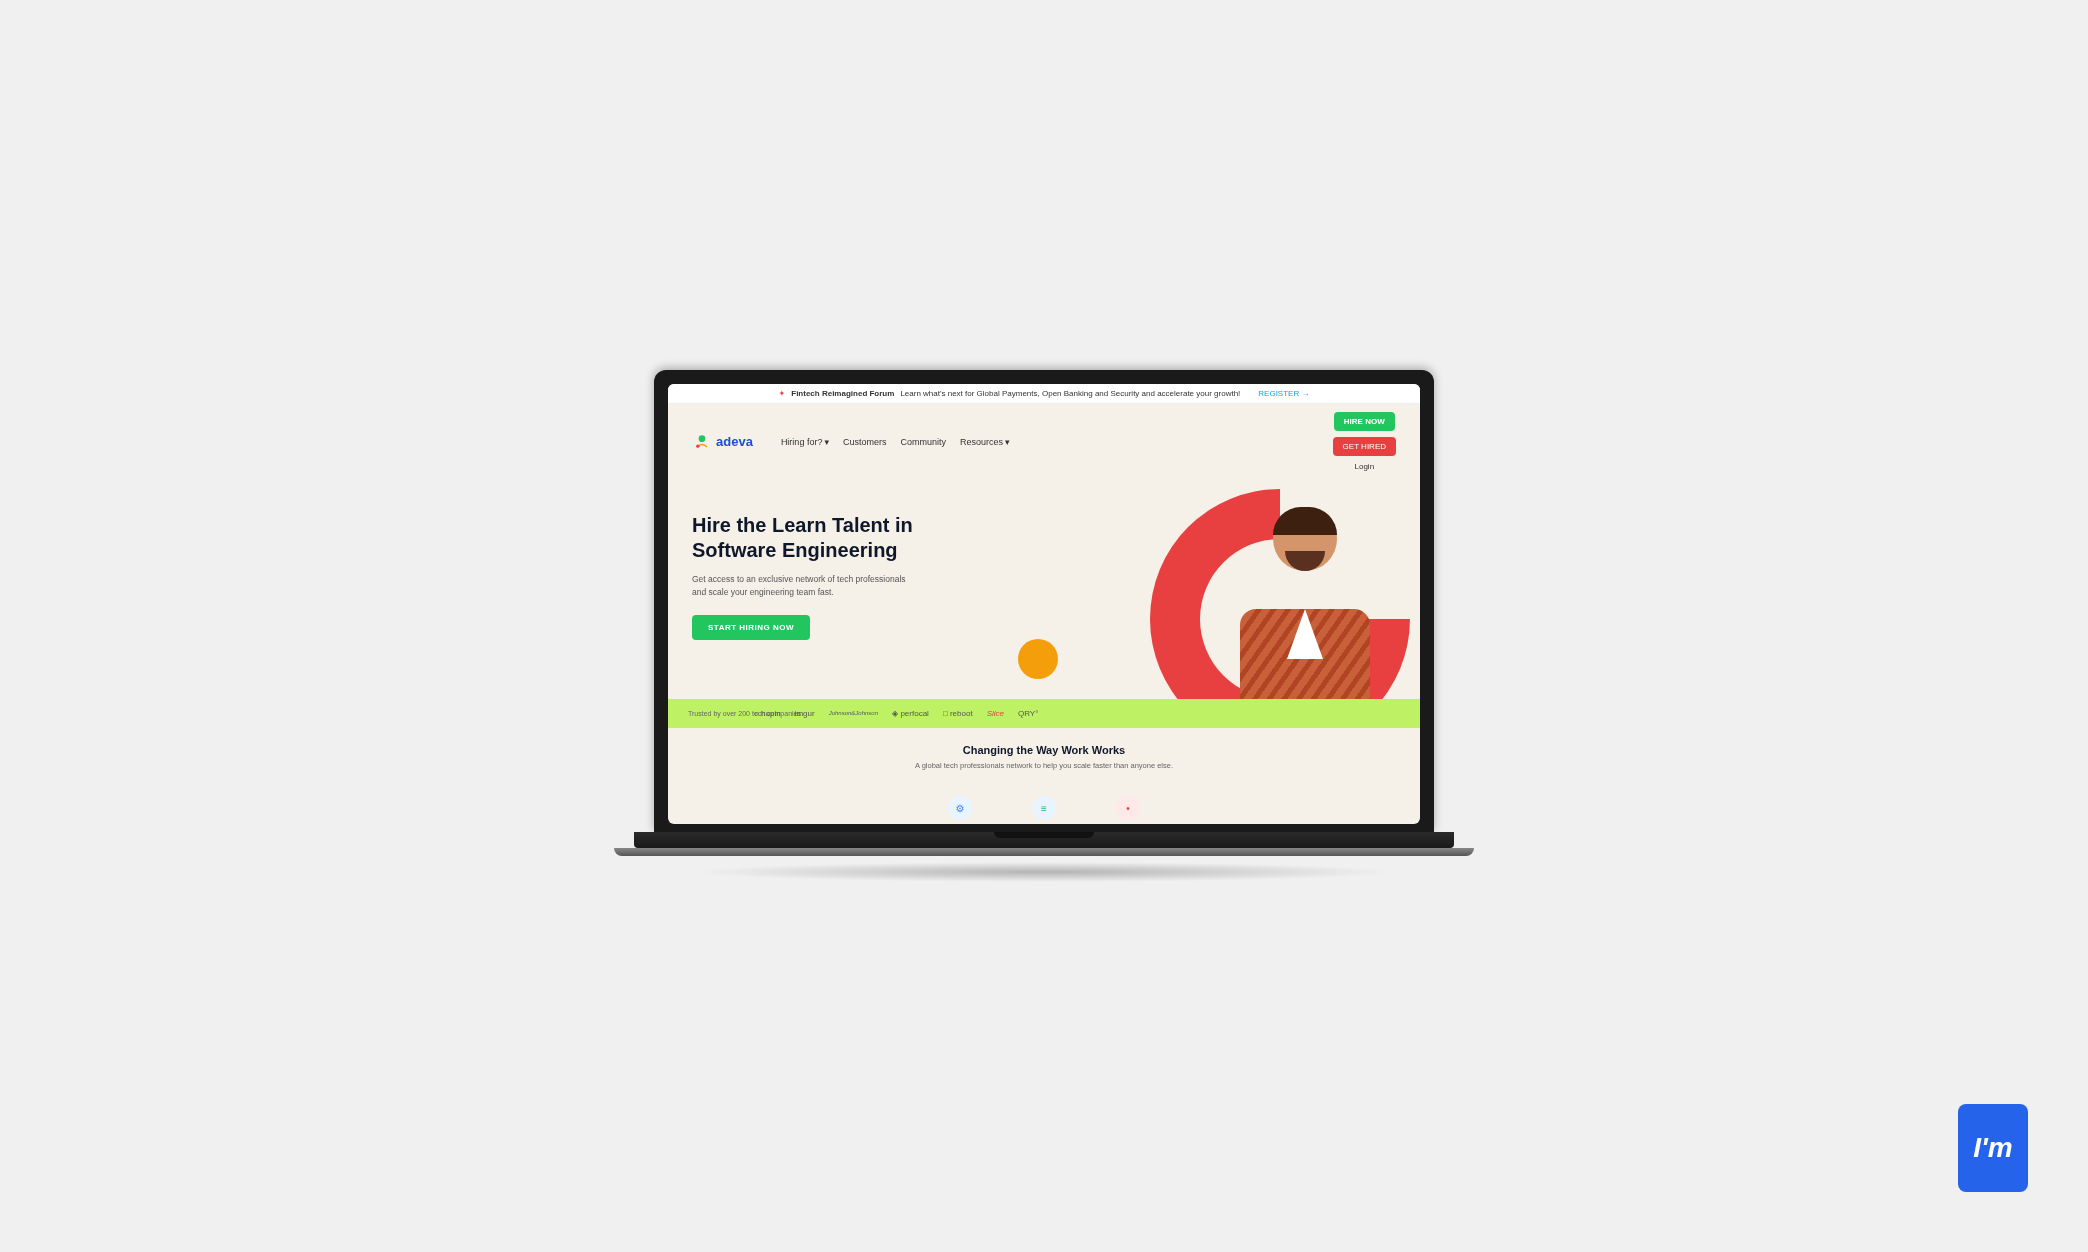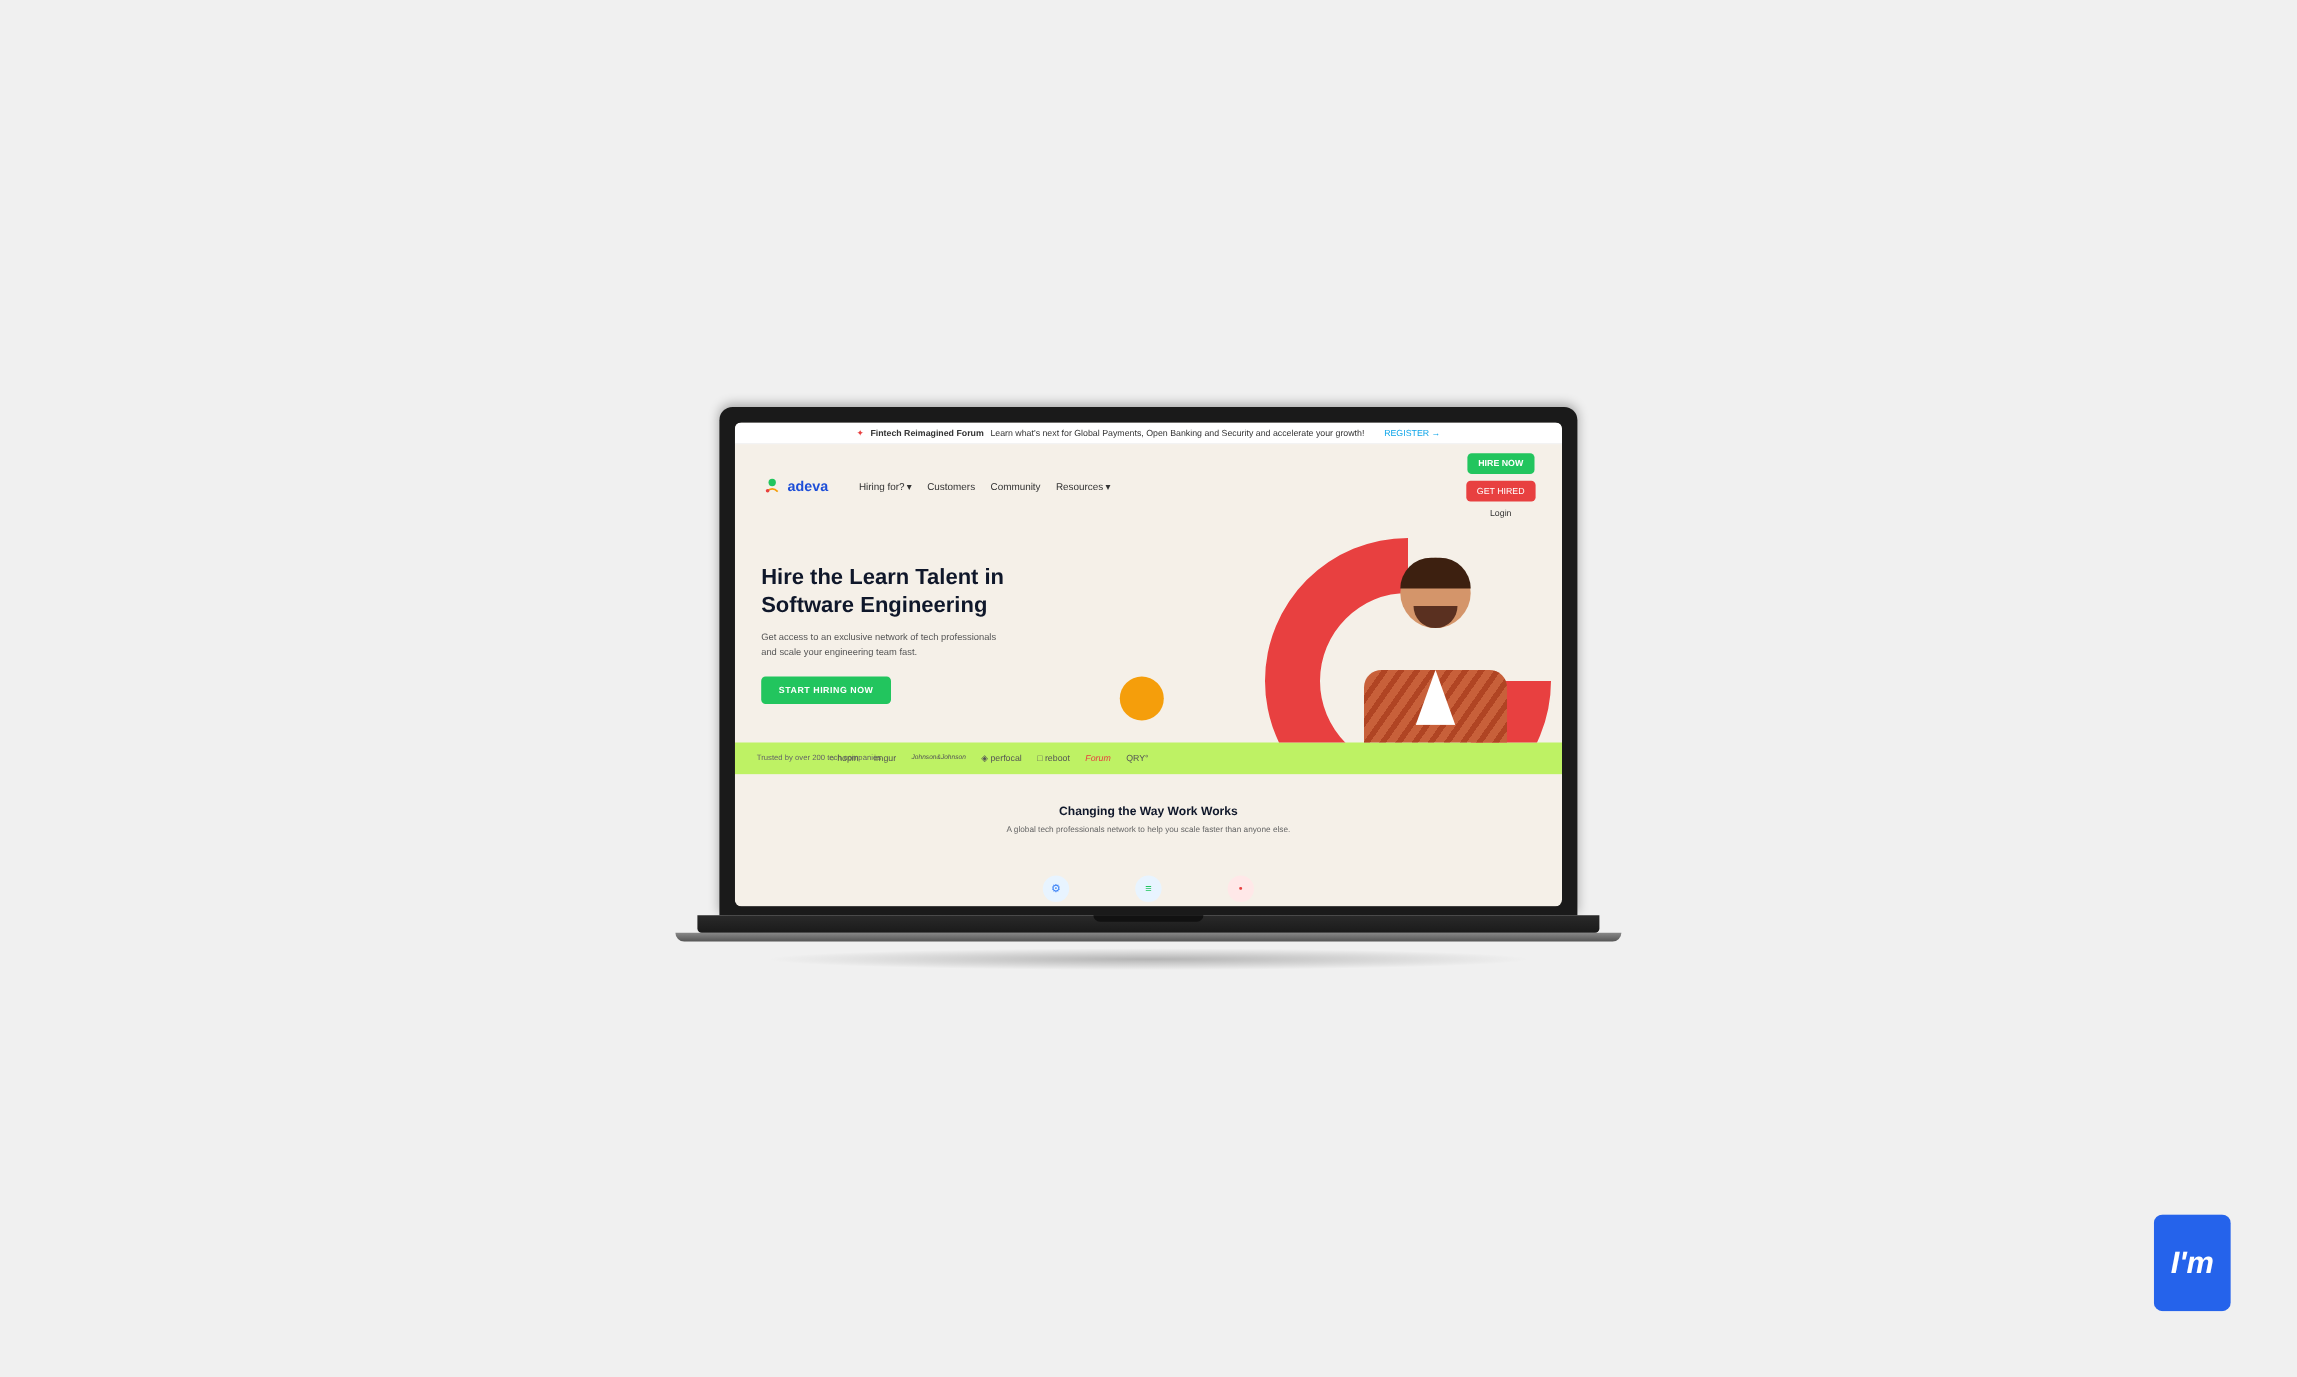--- a/index.html
+++ b/index.html
@@ -222,21 +222,21 @@
       color: #555;
       font-weight: 500;
       display: flex;
       align-items: center;
       gap: 2px;
     }
 
     
     .changing-section {
       background: #f5f0e8;
-      padding: 28px 20px;
+      padding: 16px 20px;
       text-align: center;
     }
 
     .changing-title {
       font-size: 11px;
       font-weight: 700;
       color: #0f172a;
       margin-bottom: 5px;
     }
 
@@ -424,21 +424,21 @@
 
           <div class="trusted-bar">
             <span class="trusted-text">Trusted by over 200
 tech companies</span>
             <div class="company-logos">
               <span class="company-logo">○ hopin</span>
               <span class="company-logo">imgur</span>
               <span class="company-logo" style="font-size:6px; font-style:italic;">Johnson&amp;Johnson</span>
               <span class="company-logo">◈ perfocal</span>
               <span class="company-logo">□ reboot</span>
-              <span class="company-logo" style="font-style:italic; color:#e84040;">Forum</span>
+              <span class="company-logo" style="font-style:italic; color:#e84040;">Slice</span>
               <span class="company-logo">QRY°</span>
             </div>
           </div>
 
           <div class="changing-section">
             <h2 class="changing-title">Changing the Way Work Works</h2>
             <p class="changing-subtitle">A global tech professionals network to help you scale faster than anyone else.</p>
           </div>
 
           <div class="bottom-icons">

